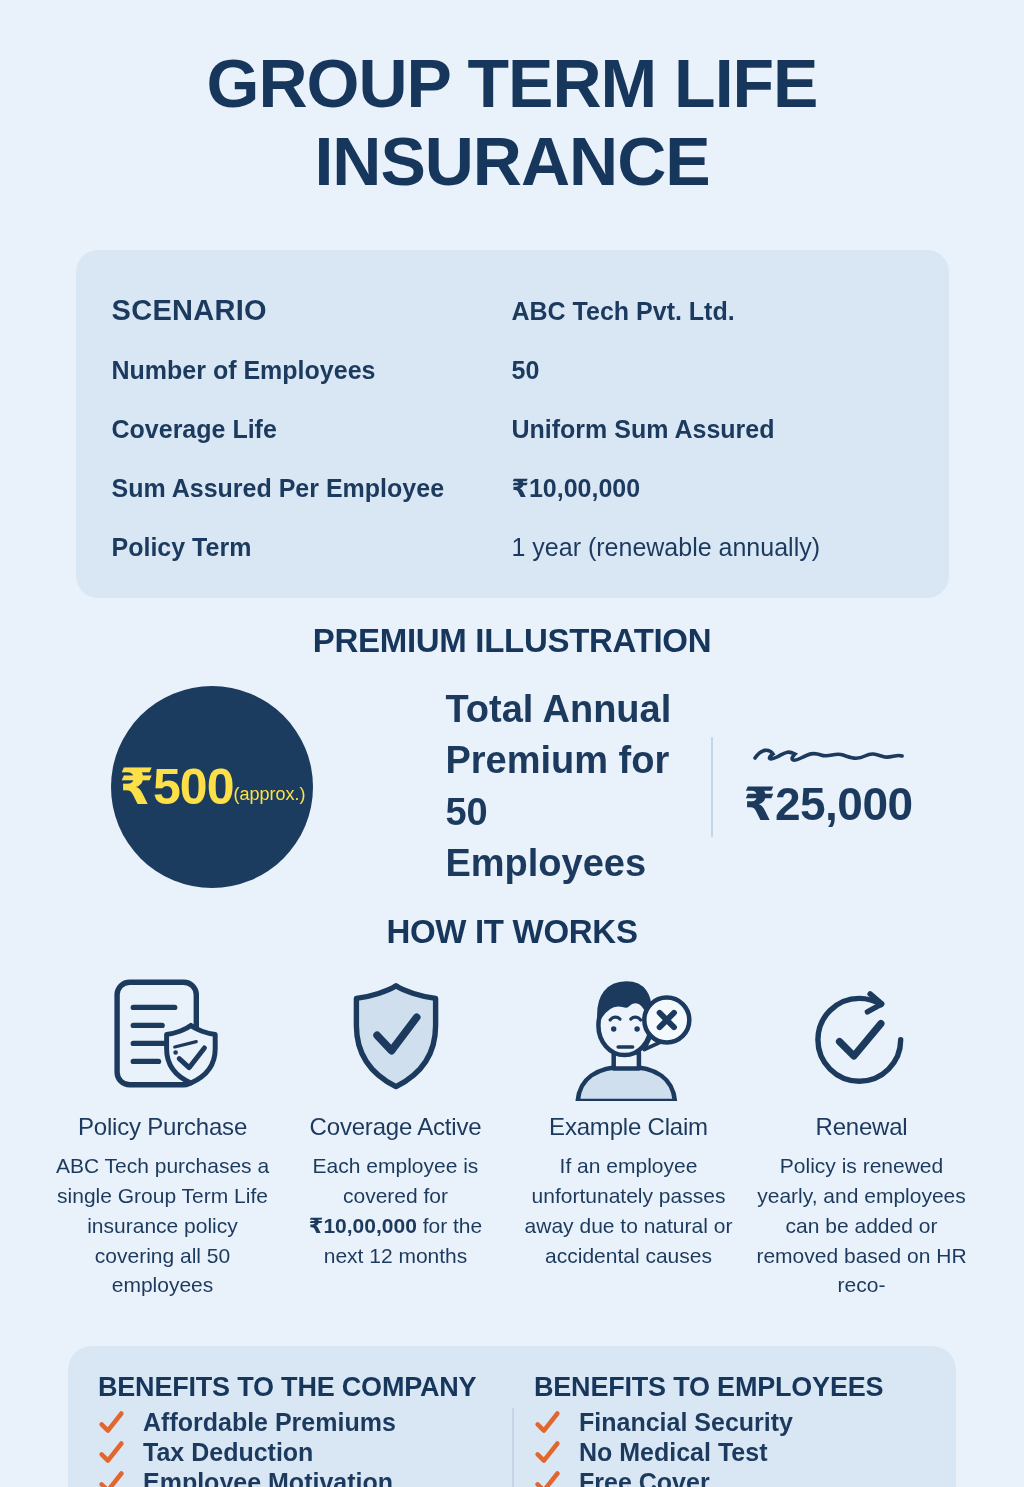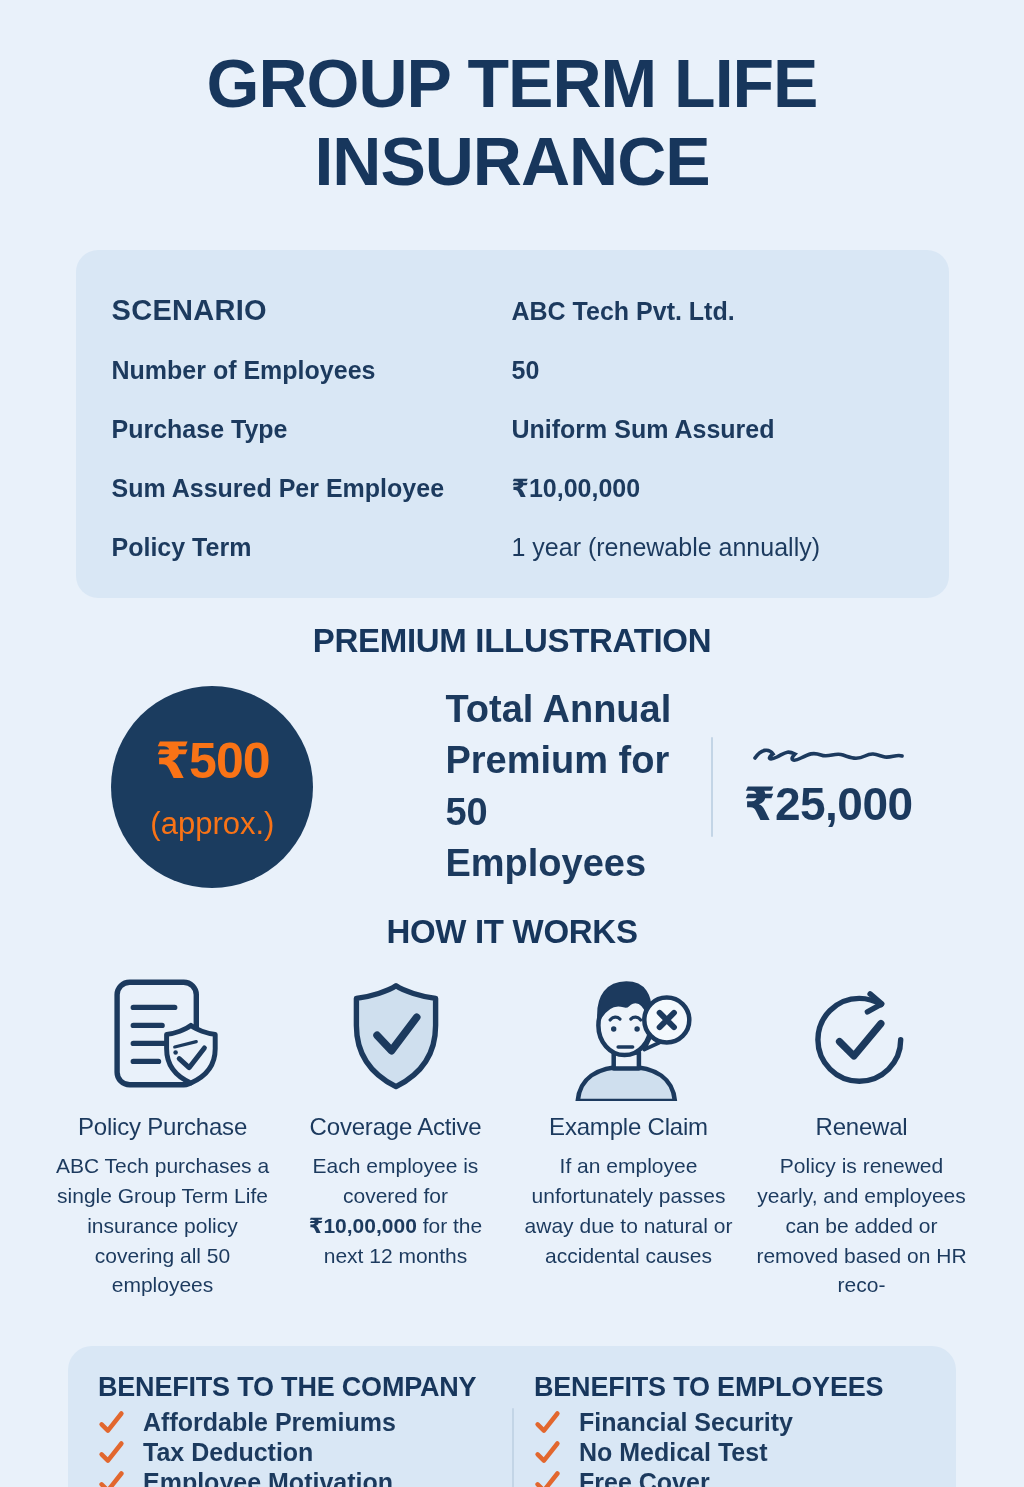--- a/index.html
+++ b/index.html
@@ -60,26 +60,26 @@
   
   .premium-row{
     margin-top:24px;
     display:flex;
     align-items:center;
     justify-content:center;
   }
   .premium-circle{
     width:202px;height:202px;border-radius:50%;
     background:var(--badge);
-    color:#f97316;
-    display:flex;flex-direction:column;align-items:center;justify-content:center;
+    color:#fde047;
+    display:flex;flex-direction:row;align-items:center;justify-content:center;
     flex:0 0 auto;
   }
   .premium-circle .amt{font-size:50px;font-weight:700;letter-spacing:-1px;}
-  .premium-circle .note{font-size:31px;font-weight:400;margin-top:16px;text-align:center;}
+  .premium-circle .note{font-size:18px;font-weight:400;margin-top:16px;text-align:center;}
   .premium-label{
     width:232px;margin-left:132px;
     font-size:38px;font-weight:700;
     text-align:left;line-height:1.35;
   }
   .premium-divider{
     width:2px;height:100px;background:var(--divider);
     margin:0 30px 0 34px;border-radius:1px;
   }
   .premium-amount{text-align:center;}
@@ -130,21 +130,21 @@
   <h1 class="main-title">GROUP TERM LIFE INSURANCE</h1>
 
   <section class="panel scenario-panel">
     <div class="scenario-grid">
       <div class="scenario-heading">SCENARIO</div>
       <div class="scenario-value">ABC Tech Pvt. Ltd.</div>
 
       <div class="scenario-label">Number of Employees</div>
       <div class="scenario-value">50</div>
 
-      <div class="scenario-label">Purchase Type</div>
+      <div class="scenario-label">Coverage Life</div>
       <div class="scenario-value">Uniform Sum Assured</div>
 
       <div class="scenario-label">Sum Assured Per Employee</div>
       <div class="scenario-value">₹10,00,000</div>
 
       <div class="scenario-label">Policy Term</div>
       <div class="scenario-value val-regular">1 year (renewable annually)</div>
     </div>
   </section>
 

